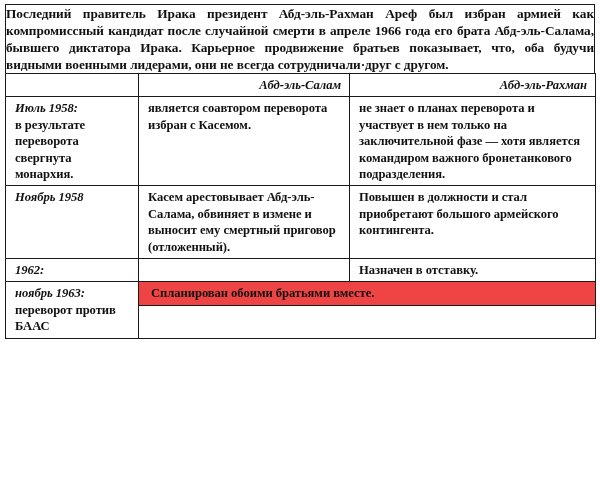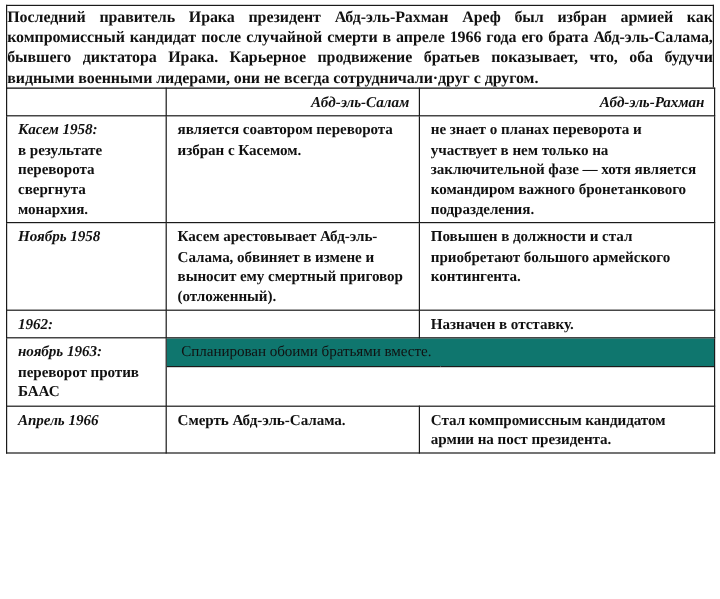--- a/index.html
+++ b/index.html
@@ -94,25 +94,25 @@
   }
 
   
   .nested {
     width: 100%;
     border-collapse: collapse;
     table-layout: fixed;
   }
   .nested td {
     border: 0;
-    background: #0f766e;
+    background: #ef4444;
     padding: 3px 8px 3px 9px;
     font-size: 12.6px;
     line-height: 16.4px;
-    font-weight: 400;
+    font-weight: 700;
     vertical-align: top;
     letter-spacing: -0.05px;
   }
   .nested .span-row td {
     border-bottom: 1.5px solid #1a1a1a;
     padding-left: 12px;
   }
   .nested .lower .cell-left {
     width: 211px;
     border-right: 1.5px solid #1a1a1a;
@@ -146,21 +146,21 @@
         <th class="hdr hdr-blank"></th>
         <th class="hdr">Абд-эль-Салам</th>
         <th class="hdr">Абд-эль-Рахман</th>
       </tr>
     </thead>
 
     <tbody>
 
       <tr>
         <td class="period">
-          <span>Касем 1958:</span>
+          <span>Июль 1958:</span>
           <span class="after">в результате переворота свергнута монархия.</span>
         </td>
         <td>является соавтором переворота избран с Касемом.</td>
         <td>не знает о планах переворота и участвует в нем только на заключительной фазе — хотя является командиром важного бронетанкового подразделения.</td>
       </tr>
 
       <tr>
         <td class="period">
           <span>Ноябрь 1958</span>
           <span class="after"></span>
@@ -188,24 +188,16 @@
           <table class="nested">
             <tbody>
                 <tr class="span-row">
               <td colspan="2">Спланирован обоими братьями вместе.</td>
             </tr>
           </tbody>
             </table>
         </td>
       </tr>
 
-      <tr>
-        <td class="period">
-          <span>Апрель 1966</span>
-          <span class="after"></span>
-        </td>
-        <td>Смерть Абд-эль-Салама.</td>
-        <td>Стал компромиссным кандидатом армии на пост президента.</td>
-      </tr>
 
     </tbody>
   </table>
 </div>
 
 </body></html>

